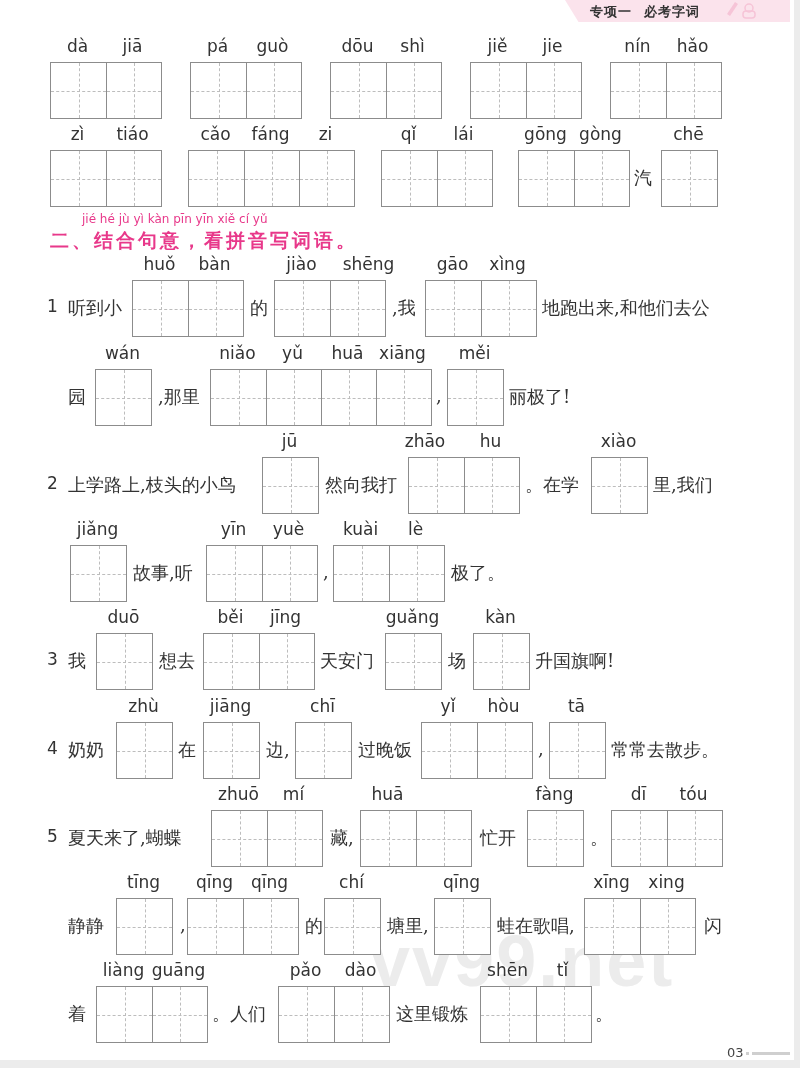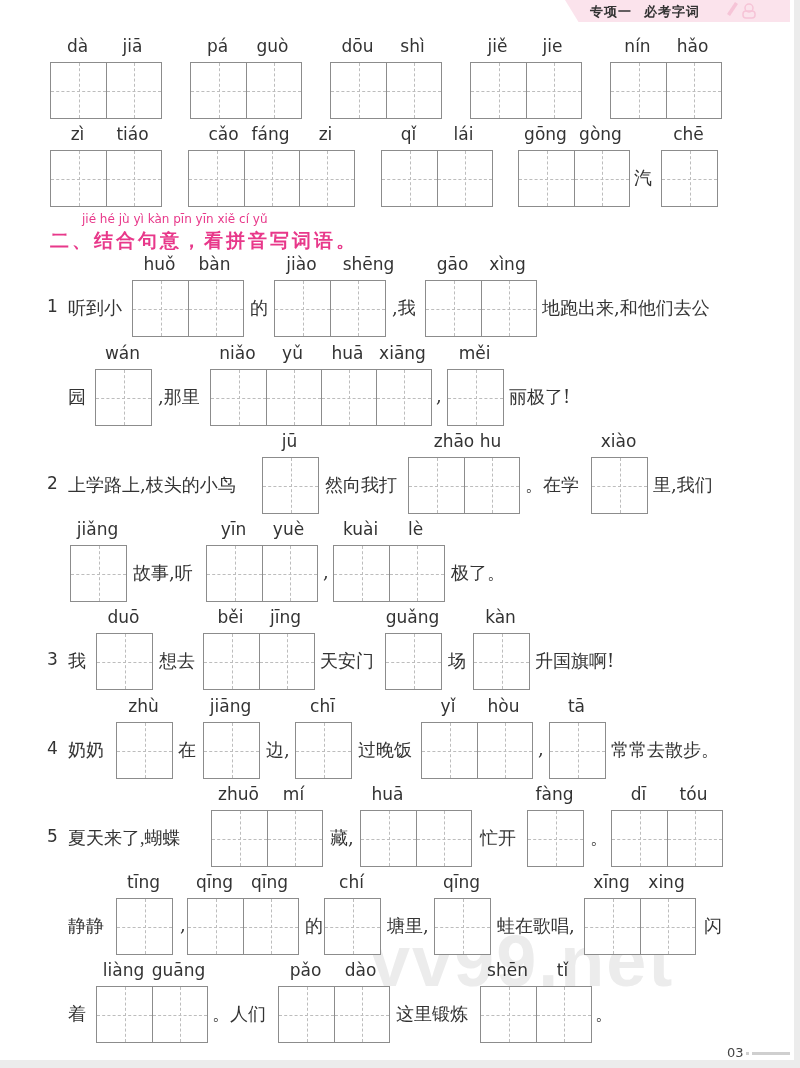--- a/index.html
+++ b/index.html
@@ -111,21 +111,21 @@
     <div class="tianzi z" style="left: 610px; top: 62px;">
       <div class="cell"></div>
       <div class="cell"></div>
     </div>
     <div class="pinyin z" style="left: 77.5px; top: 124px;">zì</div>
     <div class="pinyin z" style="left: 132.5px; top: 124px;">tiáo</div>
     <div class="tianzi z" style="left: 50px; top: 150px;">
       <div class="cell"></div>
       <div class="cell"></div>
     </div>
-    <div class="pinyin z" style="left: 215.5px; top: 124px; margin-left: 8px;">cǎo</div>
+    <div class="pinyin z" style="left: 215.5px; top: 124px;">cǎo</div>
     <div class="pinyin z" style="left: 270.5px; top: 124px;">fáng</div>
     <div class="pinyin z" style="left: 325.5px; top: 124px;">zi</div>
     <div class="tianzi z" style="left: 188px; top: 150px;">
       <div class="cell"></div>
       <div class="cell"></div>
       <div class="cell"></div>
     </div>
     <div class="pinyin z" style="left: 408.5px; top: 124px;">qǐ</div>
     <div class="pinyin z" style="left: 463.5px; top: 124px;">lái</div>
     <div class="tianzi z" style="left: 381px; top: 150px;">
@@ -194,21 +194,21 @@
       <div class="cell"></div>
     </div>
     <div class="txt z" style="left: 509px; top: 385px;">丽极了!</div>
     <div class="num z" style="left: 47px; top: 473px;">2</div>
     <div class="txt z" style="left: 68px; top: 473px;">上学路上,枝头的小鸟</div>
     <div class="pinyin z" style="left: 289.5px; top: 431px;">jū</div>
     <div class="tianzi z" style="left: 262px; top: 457px;">
       <div class="cell"></div>
     </div>
     <div class="txt z" style="left: 325px; top: 473px;">然向我打</div>
-    <div class="pinyin z" style="left: 454px; top: 431px;">zhāo</div>
+    <div class="pinyin z" style="left: 425px; top: 431px;">zhāo</div>
     <div class="pinyin z" style="left: 490.5px; top: 431px;">hu</div>
     <div class="tianzi z" style="left: 408px; top: 457px;">
       <div class="cell"></div>
       <div class="cell"></div>
     </div>
     <div class="txt z" style="left: 525px; top: 473px;">。在学</div>
     <div class="pinyin z" style="left: 618.5px; top: 431px;">xiào</div>
     <div class="tianzi z" style="left: 591px; top: 457px;">
       <div class="cell"></div>
     </div>
@@ -279,21 +279,21 @@
       <div class="cell"></div>
       <div class="cell"></div>
     </div>
     <div class="txt z" style="left: 538px; top: 738px;">,</div>
     <div class="pinyin z" style="left: 576.5px; top: 696px;">tā</div>
     <div class="tianzi z" style="left: 549px; top: 722px;">
       <div class="cell"></div>
     </div>
     <div class="txt z" style="left: 611px; top: 738px;">常常去散步。</div>
     <div class="num z" style="left: 47px; top: 826px;">5</div>
-    <div class="txt z" style="left: 68px; top: 826px; font-family: Liberation Serif, serif;">夏天来了,蝴蝶</div>
+    <div class="txt z" style="left: 68px; top: 826px;">夏天来了,蝴蝶</div>
     <div class="pinyin z" style="left: 238.5px; top: 784px;">zhuō</div>
     <div class="pinyin z" style="left: 293.5px; top: 784px;">mí</div>
     <div class="tianzi z" style="left: 211px; top: 810px;">
       <div class="cell"></div>
       <div class="cell"></div>
     </div>
     <div class="txt z" style="left: 330px; top: 826px;">藏,</div>
     <div class="pinyin z" style="left: 387.5px; top: 784px;">huā</div>
     <div class="pinyin z" style="left: 442.5px; top: 784px; margin-top: 48px;">duǒ</div>
     <div class="tianzi z" style="left: 360px; top: 810px;">

